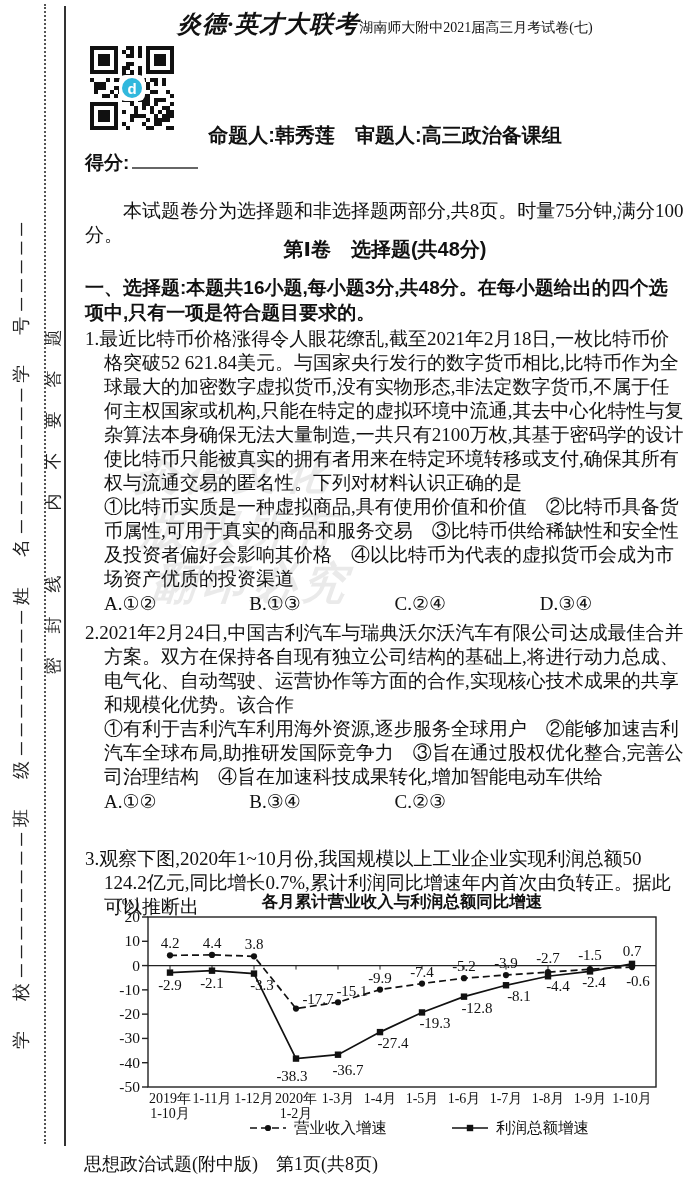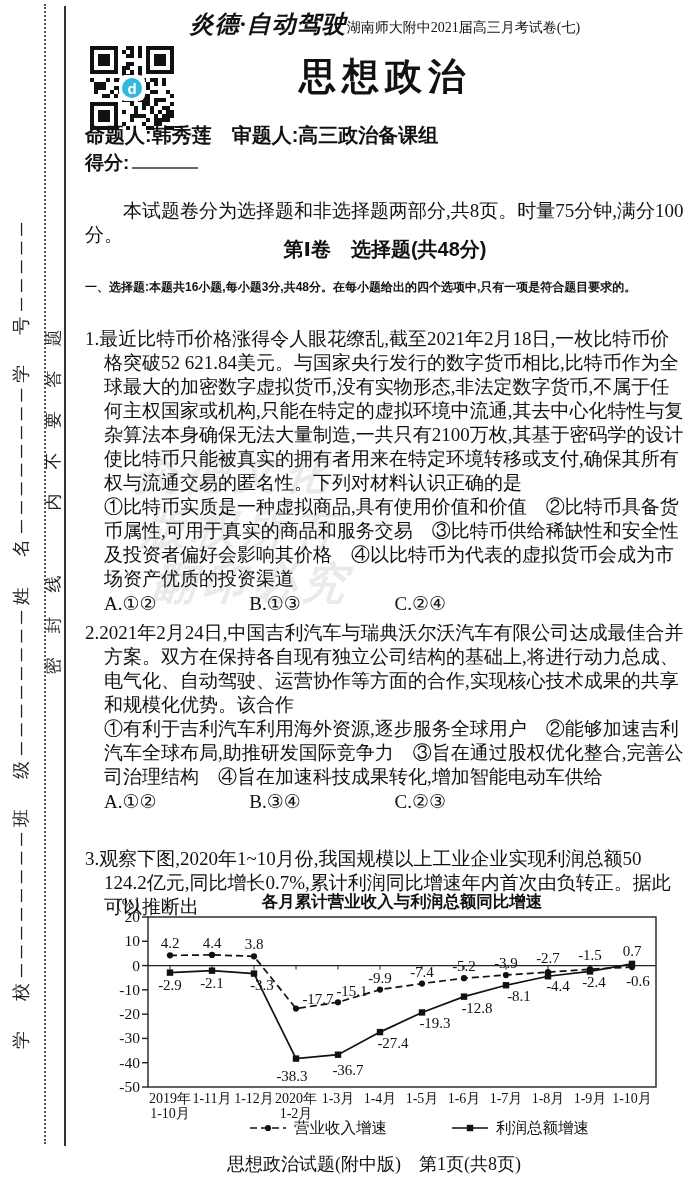--- a/index.html
+++ b/index.html
@@ -23,55 +23,55 @@
   .wm{position:absolute;z-index:0;font-size:44px;font-style:italic;font-weight:700;
       color:rgba(90,90,90,0.13);letter-spacing:6px;transform:skewX(-6deg);}
   .z1{z-index:1;}
   
   .header-title{top:12px;left:85px;width:600px;white-space:nowrap;text-align:center;}
   .brand{font-weight:900;font-style:italic;font-size:24px;letter-spacing:1px;}
   .header-rest{font-size:14px;}
   .subject-title{top:55px;left:85px;width:600px;text-align:center;
     font-family:"Liberation Sans","DejaVu Sans",sans-serif;
     font-weight:900;font-size:37px;line-height:44px;letter-spacing:6px;}
-  .authors{top:123px;left:85px;width:600px;text-align:left;font-size:20px;}
+  .authors{top:123px;left:85px;width:600px;text-align:center;font-size:20px;}
   .score-line{top:151px;left:85px;width:577px;text-align:left;font-size:19px;}
   .score-blank{display:inline-block;width:66px;height:15px;border-bottom:2px solid #666;margin-left:3px;}
   .intro{top:199px;left:85px;width:600px;text-indent:2em;}
   .sec-heading{top:237px;left:85px;width:600px;text-align:center;font-size:20px;}
-  .instruction{top:275px;left:85px;width:600px;font-size:12px;line-height:25px;}
+  .instruction{top:275px;left:85px;width:600px;font-size:19px;line-height:25px;}
   
   .question{left:85px;width:600px;overflow:hidden;}
   .q1{top:327px;height:293px;}
   .q2{top:621px;height:198px;}
   .q3{top:820px;height:74px;margin-top:27px;}
   .qbody{padding-left:19px;text-indent:-19px;}
   .subitems{padding-left:19px;}
   .options{display:flex;padding-left:19px;margin-top:1px;}
   .options span{flex:0 0 25%;}
   
   .chart-wrap{left:100px;top:893px;width:580px;height:254px;}
   .qr-wrap{left:90px;top:46px;width:84px;height:84px;}
-  .footer{top:1152px;left:74px;width:600px;text-align:center;font-size:18px;}
+  .footer{top:1152px;left:84px;width:600px;font-size:18px;}
 </style>
 </head>
 <body>
 
 <div class="page">
 
   <div class="wm" style="left:135px;top:462px;">炎德文化</div>
   <div class="wm" style="left:142px;top:518px;">版权所有</div>
   <div class="wm" style="left:152px;top:572px;">翻印必究</div>
 
   <div class="dotted-line"></div>
   <div class="solid-line"></div>
   <div class="v-strip student-strip">学　校────────班　级────────姓　名────────学　号─────</div>
   <div class="v-strip seal-strip">密封线　内不要答题</div>
 
-  <div class="abs header-title z1"><span class="brand">炎德·自动驾驶</span><span class="header-rest">湖南师大附中2021届高三月考试卷(七)</span></div>
+  <div class="abs header-title z1"><span class="brand">炎德·英才大联考</span><span class="header-rest">湖南师大附中2021届高三月考试卷(七)</span></div>
 
   <div class="abs qr-wrap z1">
     <svg id="qr-svg" width="84" height="84" viewBox="0 0 84 84">
         <rect x="0" y="0" width="84" height="84" fill="#fff"></rect>
         <rect x="36" y="0" width="4" height="4" fill="#111"></rect>
         <rect x="40" y="0" width="4" height="4" fill="#111"></rect>
         <rect x="48" y="0" width="4" height="4" fill="#111"></rect>
         <rect x="32" y="4" width="4" height="4" fill="#111"></rect>
         <rect x="40" y="4" width="4" height="4" fill="#111"></rect>
         <rect x="48" y="4" width="4" height="4" fill="#111"></rect>
@@ -187,39 +187,39 @@
         <rect x="64" y="8" width="12" height="12" fill="#111"></rect>
         <rect x="0" y="56" width="28" height="28" fill="#111"></rect>
         <rect x="4" y="60" width="20" height="20" fill="#fff"></rect>
         <rect x="8" y="64" width="12" height="12" fill="#111"></rect>
         <rect x="29" y="29" width="26" height="26" rx="6" fill="#fff"></rect>
         <circle cx="42" cy="42" r="10" fill="#31b8dd"></circle>
         <text x="42" y="47.5" text-anchor="middle" font-family="Liberation Sans, DejaVu Sans, sans-serif" font-weight="bold" font-size="15" fill="#fff">d</text>
       </svg>
   </div>
 
-  <div class="abs subject-title z1">思想政治</div>
   <div class="abs authors hei z1">命题人:韩秀莲　审题人:高三政治备课组</div>
 
   <div class="abs score-line z1">
     <span class="hei">得分:</span><span class="score-blank"></span>
   </div>
 
   <div class="abs intro z1">本试题卷分为选择题和非选择题两部分,共8页。时量75分钟,满分100分。</div>
 
   <div class="abs sec-heading hei z1">第Ⅰ卷　选择题(共48分)</div>
   <div class="abs instruction hei z1">一、选择题:本题共16小题,每小题3分,共48分。在每小题给出的四个选项中,只有一项是符合题目要求的。</div>
 
   <div class="abs question q1 z1">
     <div class="qbody"><span>1.</span><span>最近比特币价格涨得令人眼花缭乱,截至2021年2月18日,一枚比特币价格突破52 621.84美元。与国家央行发行的数字货币相比,比特币作为全球最大的加密数字虚拟货币,没有实物形态,非法定数字货币,不属于任何主权国家或机构,只能在特定的虚拟环境中流通,其去中心化特性与复杂算法本身确保无法大量制造,一共只有2100万枚,其基于密码学的设计使比特币只能被真实的拥有者用来在特定环境转移或支付,确保其所有权与流通交易的匿名性。下列对材料认识正确的是</span></div>
     <div class="subitems">①比特币实质是一种虚拟商品,具有使用价值和价值　②比特币具备货币属性,可用于真实的商品和服务交易　③比特币供给稀缺性和安全性及投资者偏好会影响其价格　④以比特币为代表的虚拟货币会成为市场资产优质的投资渠道</div>
     <div class="options">
       <span>A.①②</span>
       <span>B.①③</span>
       <span>C.②④</span>
+      <span>D.③④</span>
     </div>
   </div>
 
   <div class="abs question q2 z1">
     <div class="qbody"><span>2.</span><span>2021年2月24日,中国吉利汽车与瑞典沃尔沃汽车有限公司达成最佳合并方案。双方在保持各自现有独立公司结构的基础上,将进行动力总成、电气化、自动驾驶、运营协作等方面的合作,实现核心技术成果的共享和规模化优势。该合作</span></div>
     <div class="subitems">①有利于吉利汽车利用海外资源,逐步服务全球用户　②能够加速吉利汽车全球布局,助推研发国际竞争力　③旨在通过股权优化整合,完善公司治理结构　④旨在加速科技成果转化,增加智能电动车供给</div>
     <div class="options">
       <span>A.①②</span>
       <span>B.③④</span>
       <span>C.②③</span>

